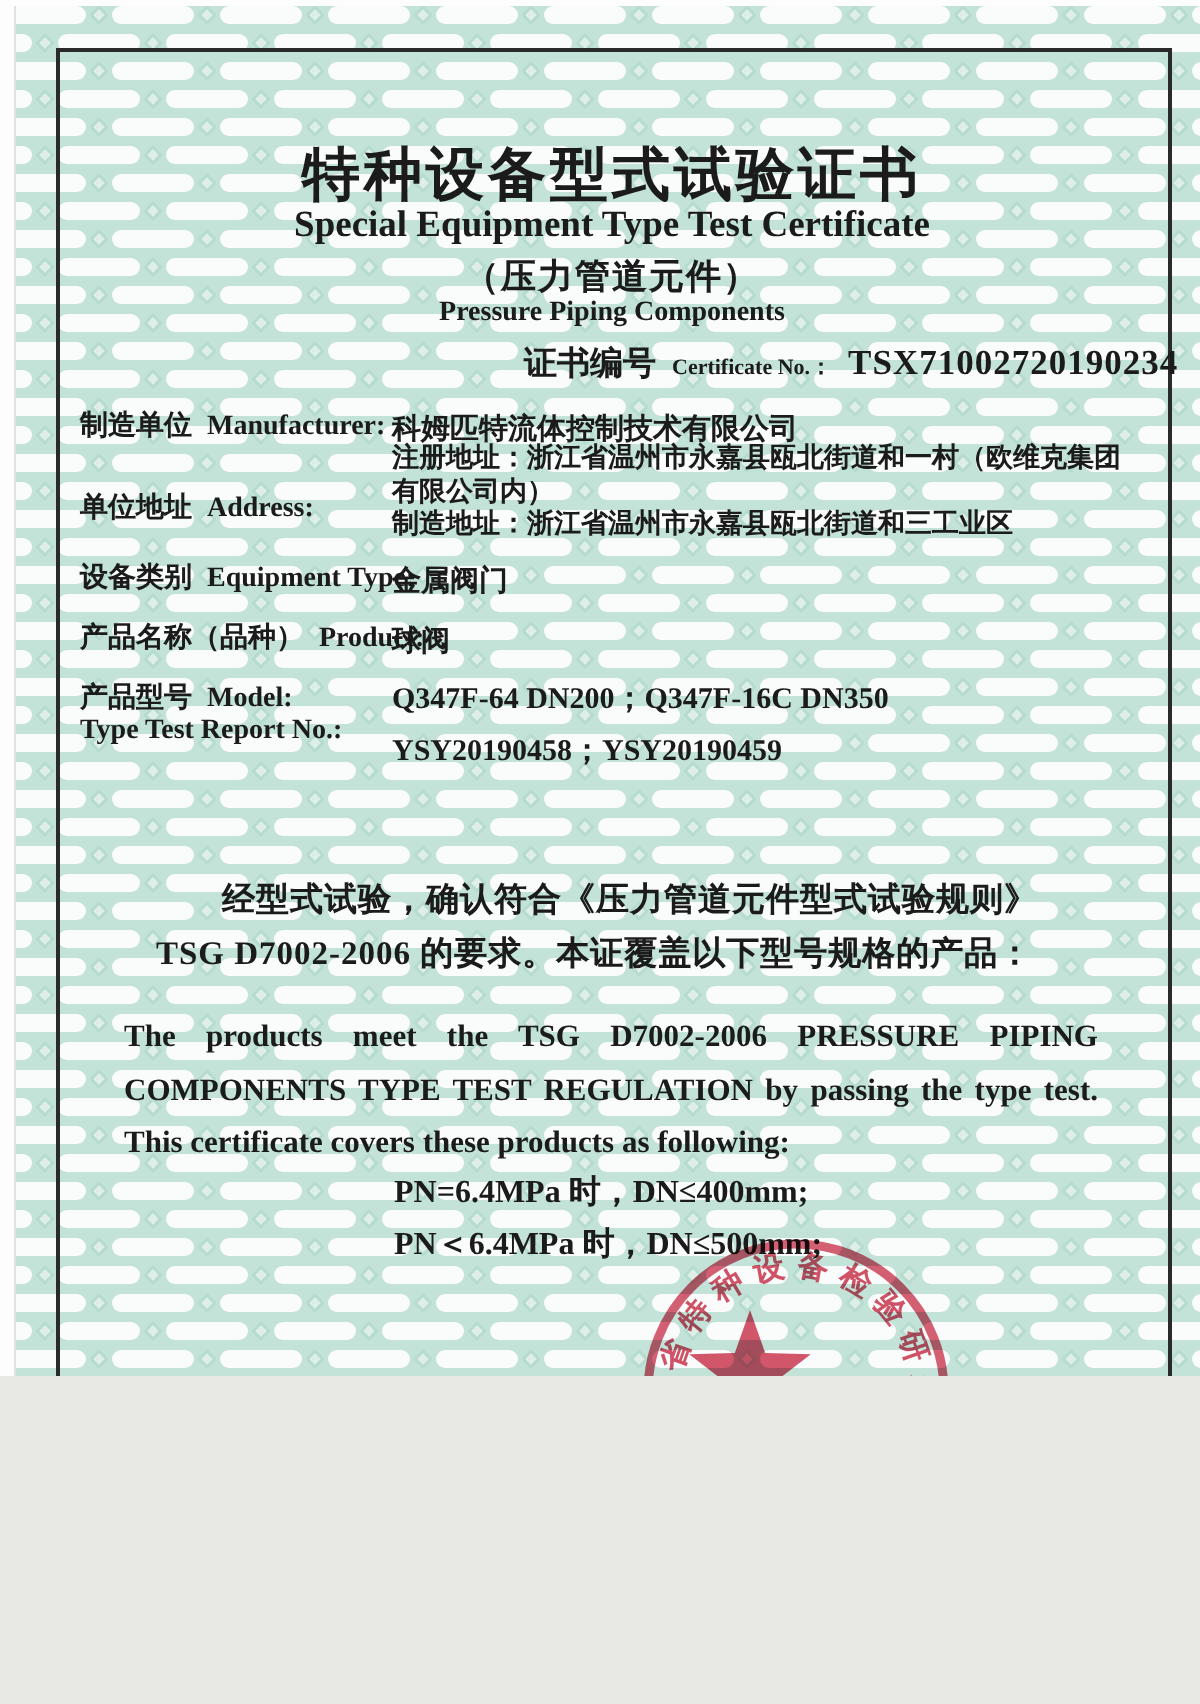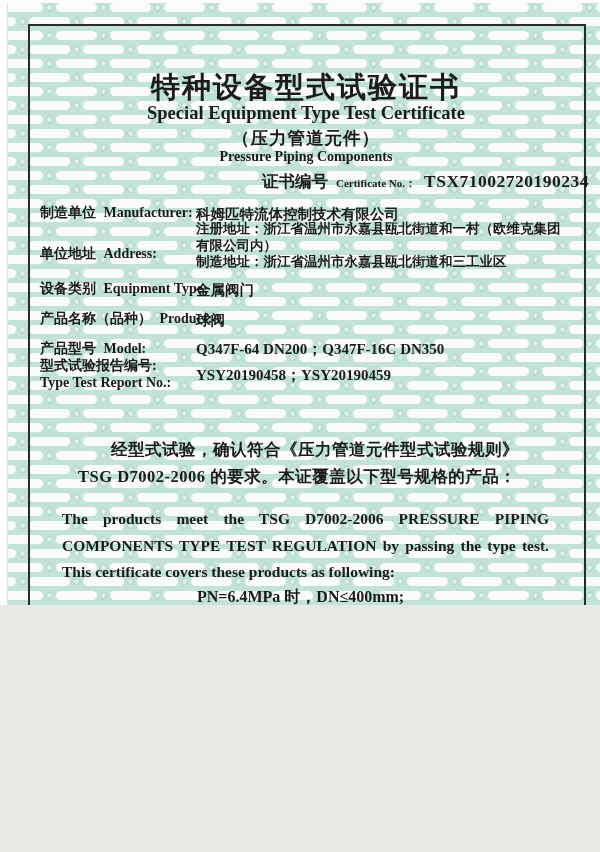--- a/index.html
+++ b/index.html
@@ -1,17 +1,17 @@
 <!DOCTYPE html>
 <html><head>
 <meta charset="utf-8">
 <style>
   html,body{margin:0;padding:0;}
   body{width:600px;height:852px;overflow:hidden;background:#e8e8e4;}
-  .page{position:relative;width:600px;height:605px;overflow:hidden;
+  .page{position:relative;width:600px;height:688px;overflow:hidden;
         font-family:"Liberation Serif","DejaVu Serif",serif;color:#1b1b1b;}
   .bg{position:absolute;left:0;top:0;}
   .edge-left{position:absolute;left:0;top:0;width:7px;height:852px;background:#fcfdfc;border-right:1px solid #dde4df;}
   .edge-top{position:absolute;left:0;top:0;width:600px;height:3px;background:#fcfdfc;}
   .frame{position:absolute;left:28px;top:24px;width:554px;height:804px;border:2px solid #2a2a2a;}
   .abs{position:absolute;}
   .ctr{left:6px;width:600px;text-align:center;}
   .t-zh{top:68px;font-size:29px;font-weight:bold;letter-spacing:2px;}
   .t-en{top:103px;font-size:18.5px;font-weight:bold;}
   .t-sub-zh{top:126px;font-size:17.5px;font-weight:bold;letter-spacing:1px;}
@@ -112,21 +112,20 @@
   </div>
   <div class="abs val r4v">球阀</div>
 
   <div class="abs lbl r5">
     <span>产品型号</span>
     <span class="en">Model:</span>
   </div>
   <div class="abs val r5v">Q347F-64 DN200；Q347F-16C DN350</div>
 
   <div class="abs lbl r6l">
-    <div>型式试验报告编号:</div>
     <div>Type Test Report No.:</div>
   </div>
   <div class="abs val r6v">YSY20190458；YSY20190459</div>
 
   <div class="abs body-block">
     <p class="body-zh">经型式试验，确认符合《压力管道元件型式试验规则》TSG D7002-2006 的要求。本证覆盖以下型号规格的产品：</p>
     <p class="body-en">The products meet the TSG D7002-2006 PRESSURE PIPING COMPONENTS TYPE TEST REGULATION by passing the type test. This certificate covers these products as following:</p>
   </div>
 
   <div class="abs specs">

